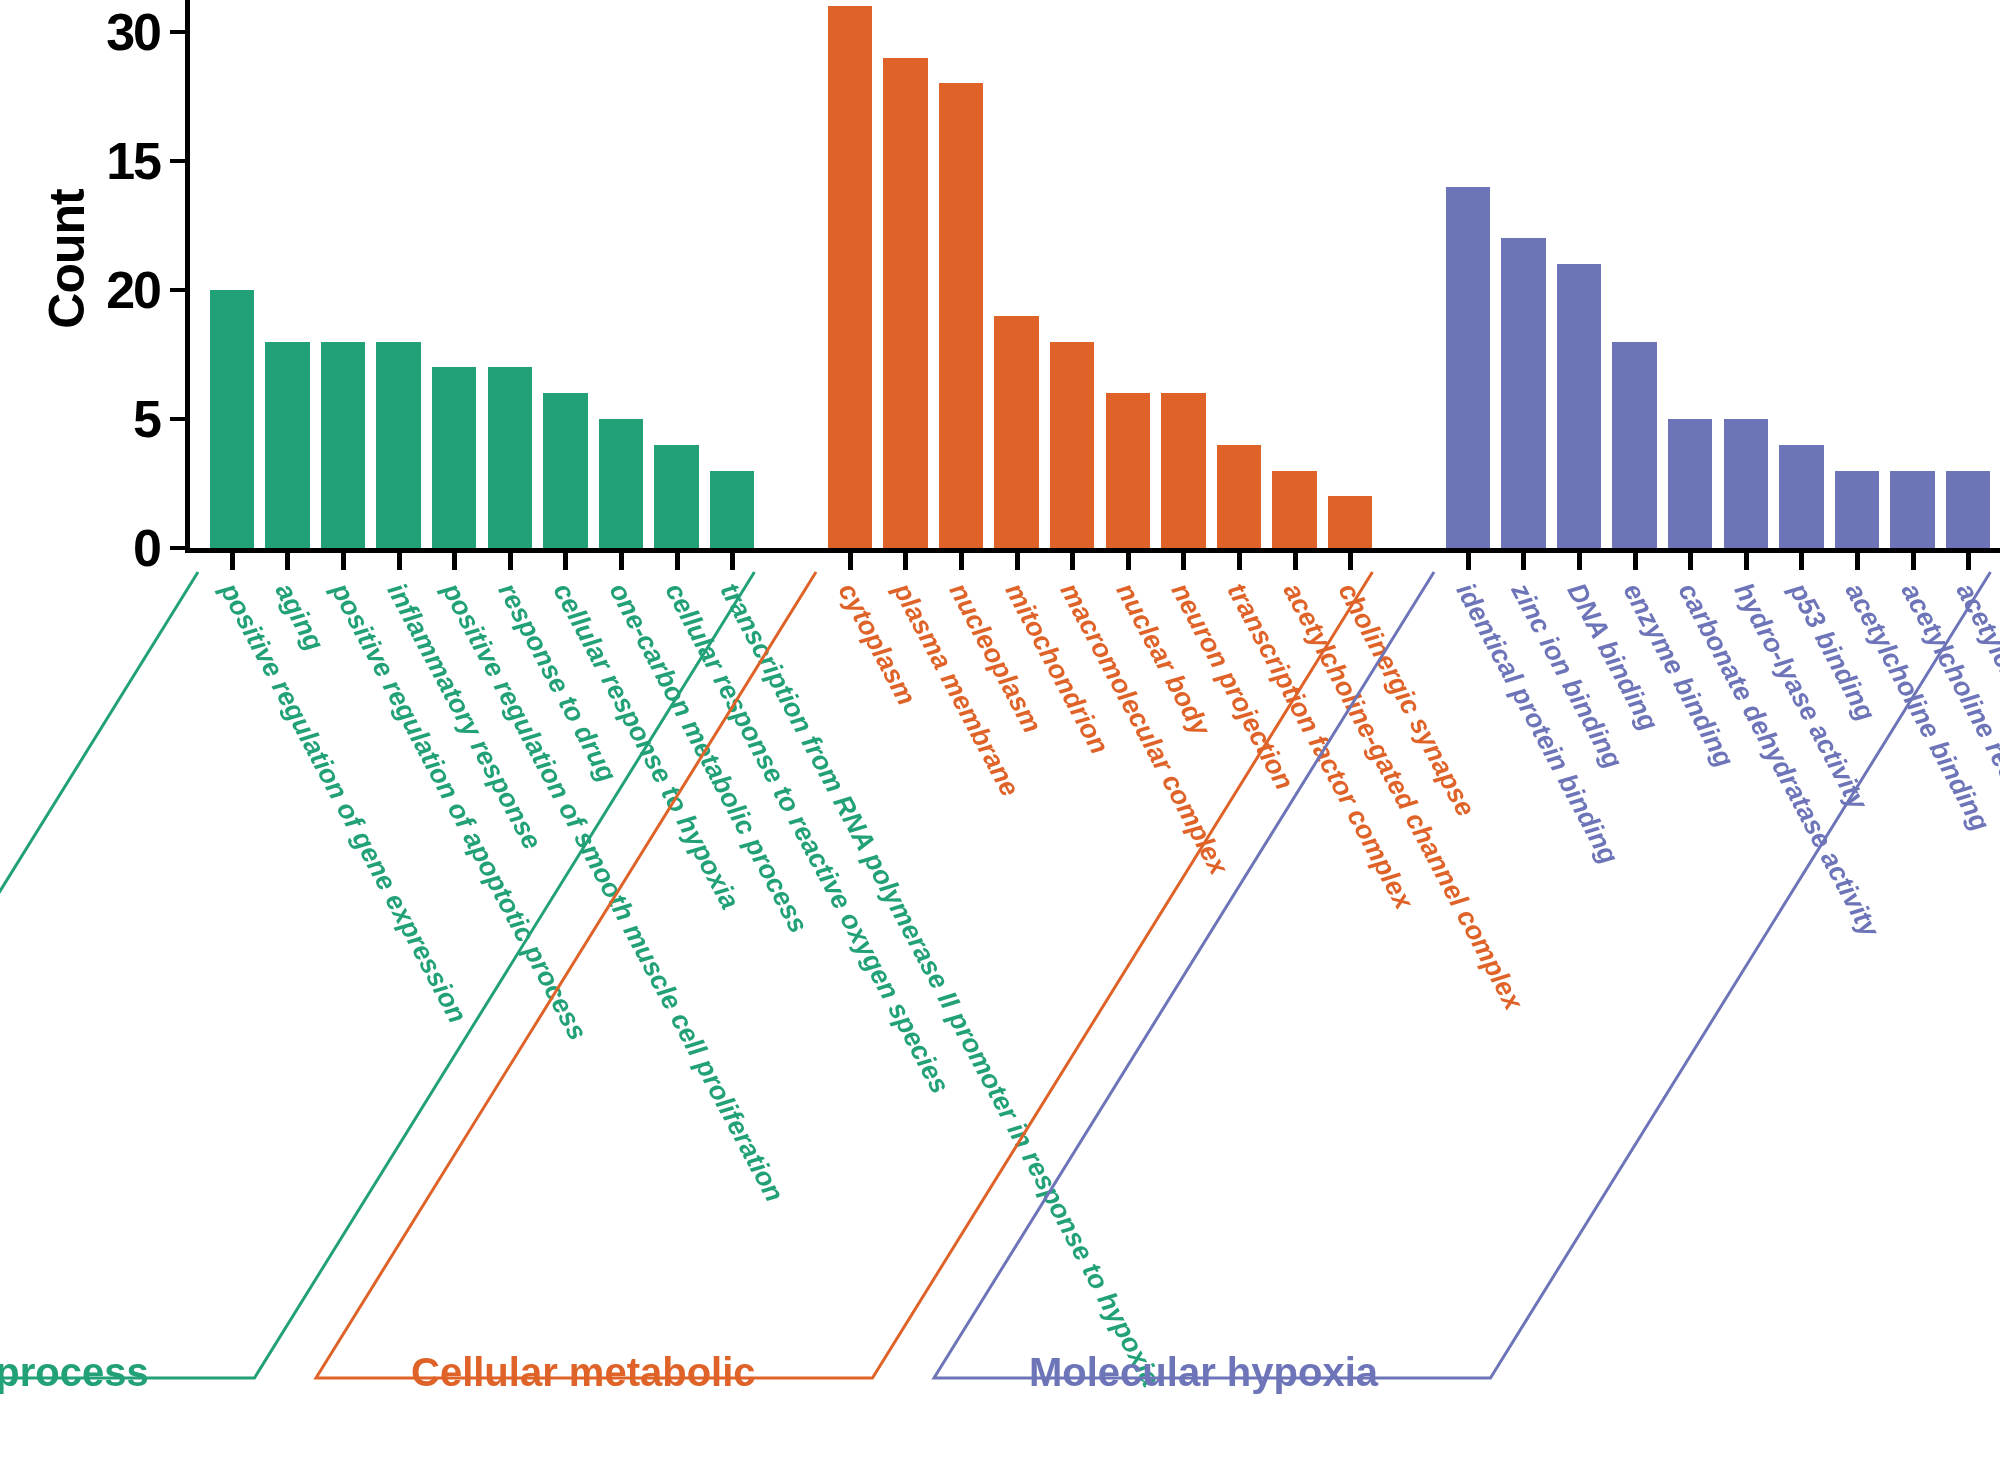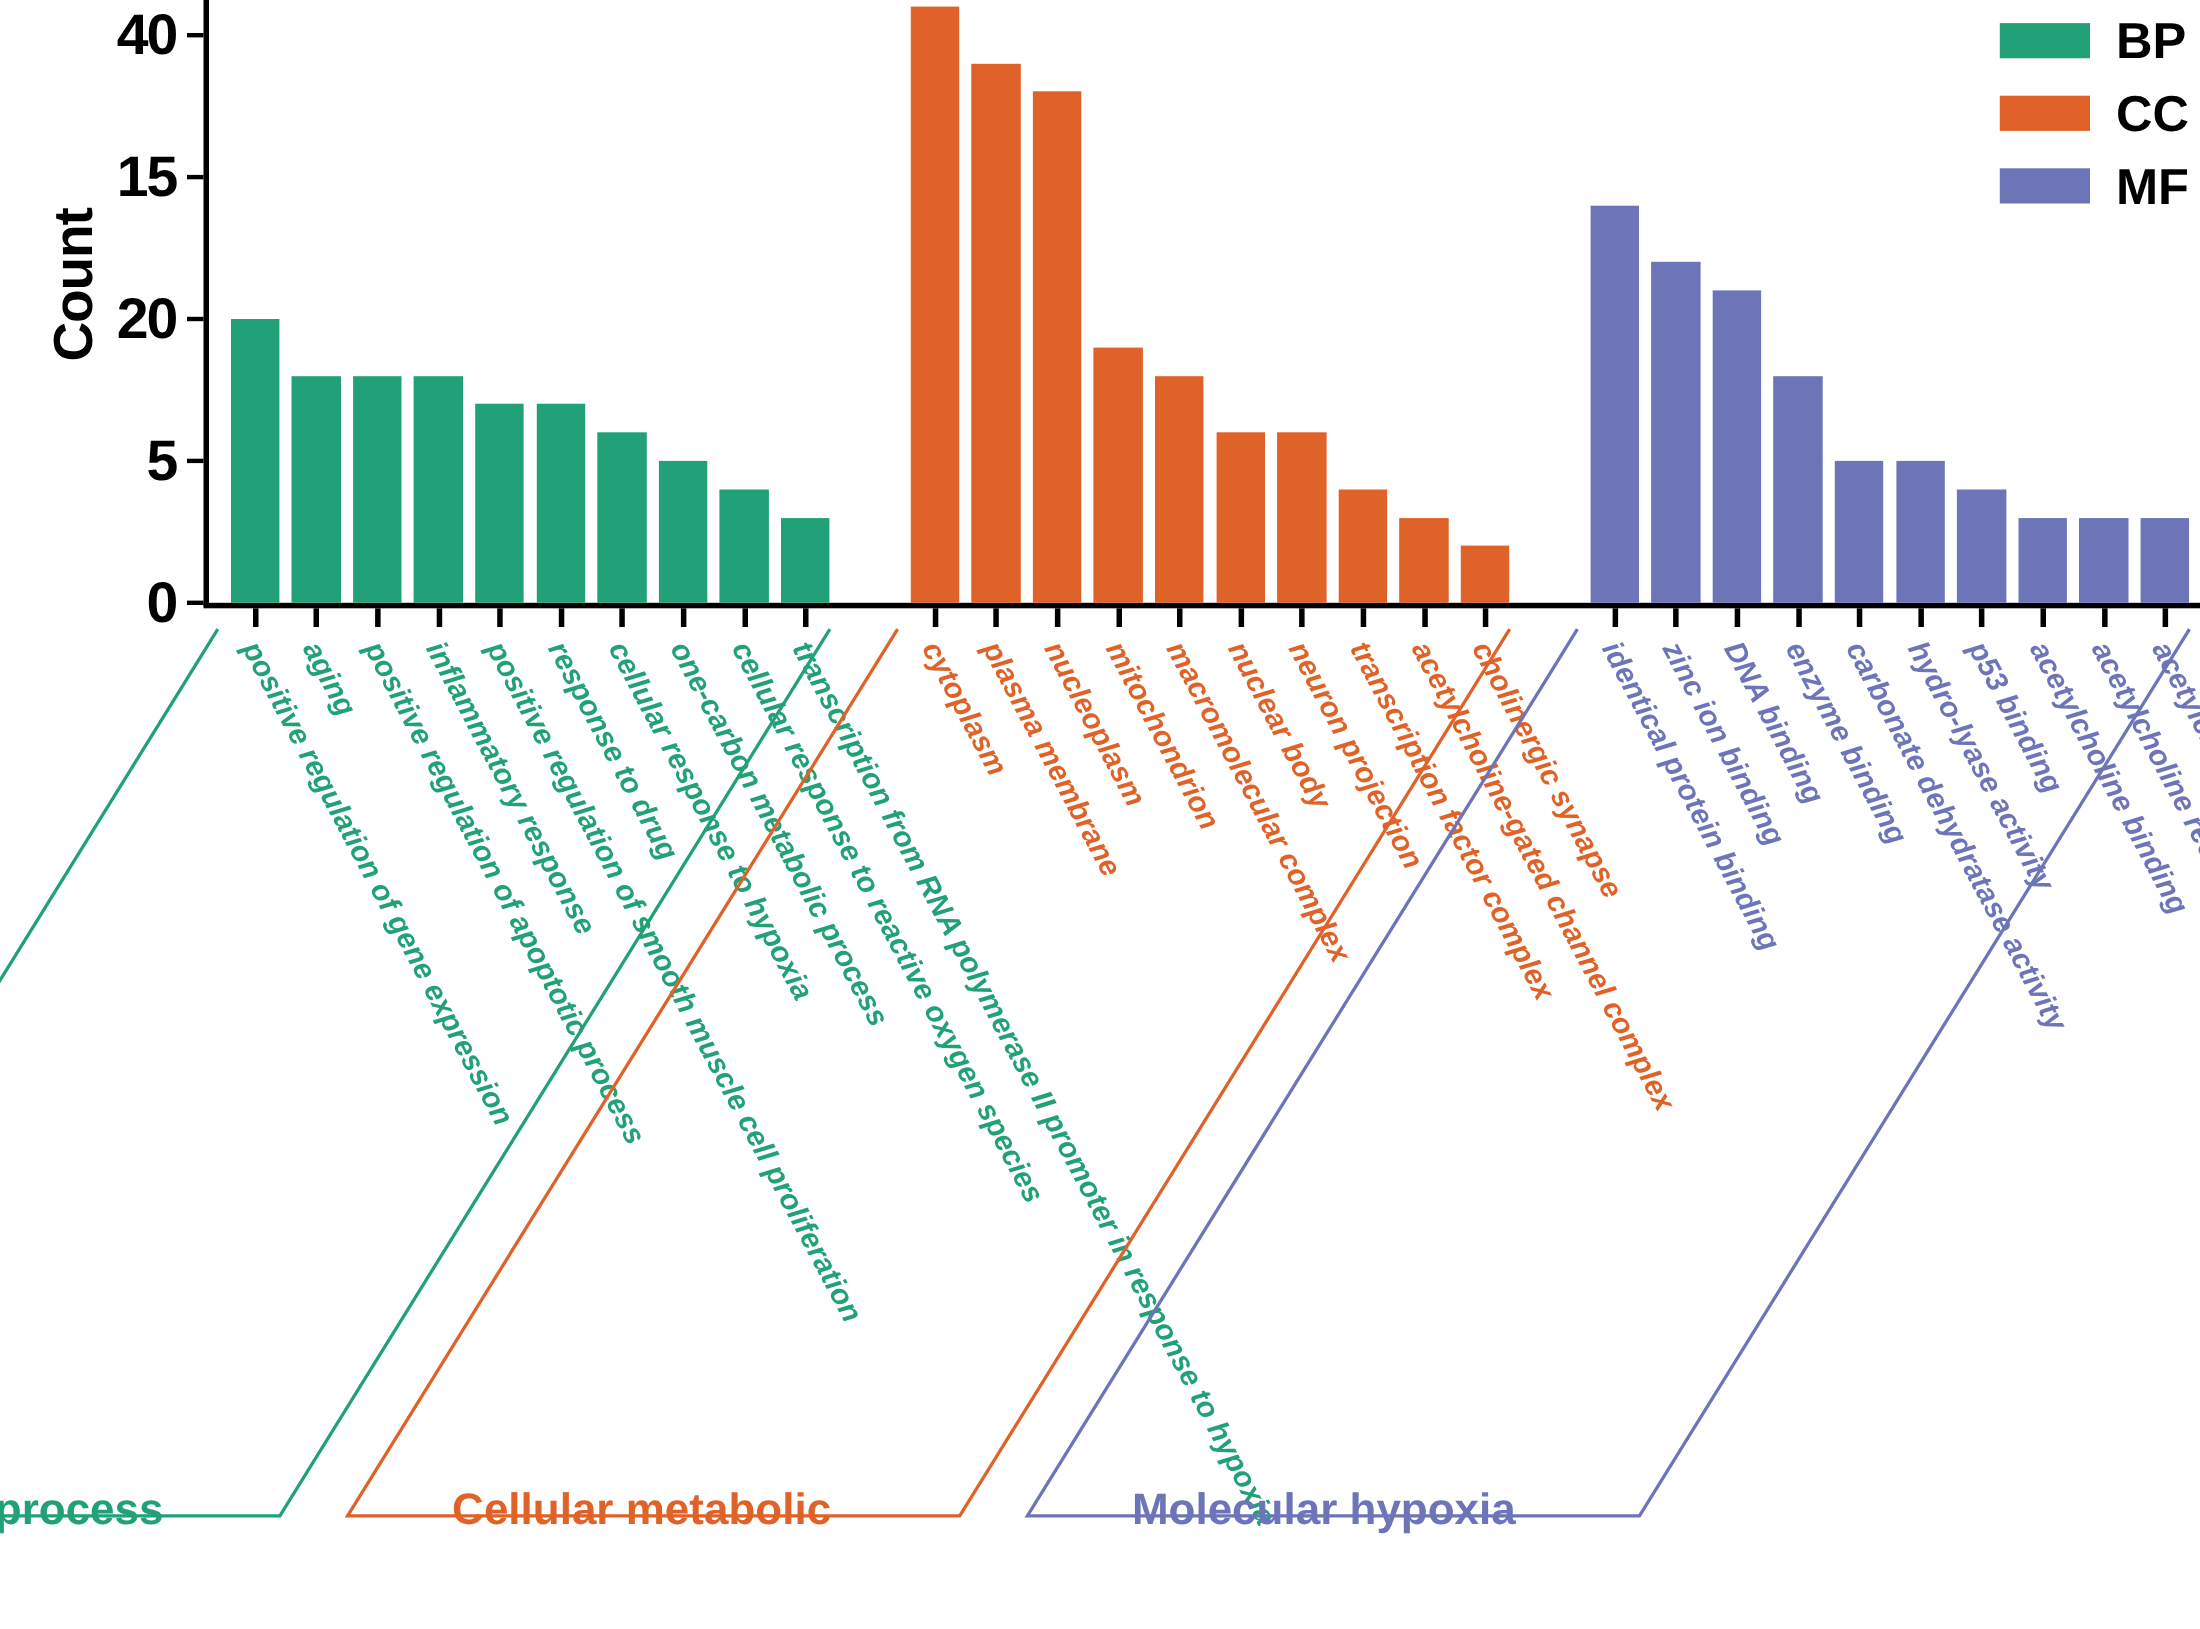--- a/index.html
+++ b/index.html
@@ -67,21 +67,21 @@
   <div id="yticks">
       <div class="y-tick" style="top: 546px;"></div>
       <div class="ylab-wrap" style="top: 518px; font: bold 52px &quot;Liberation Sans&quot;, sans-serif; color: rgb(0, 0, 0); letter-spacing: -2px;">0</div>
       <div class="y-tick" style="top: 416.952px;"></div>
       <div class="ylab-wrap" style="top: 388.952px; font: bold 52px &quot;Liberation Sans&quot;, sans-serif; color: rgb(0, 0, 0); letter-spacing: -2px;">5</div>
       <div class="y-tick" style="top: 287.905px;"></div>
       <div class="ylab-wrap" style="top: 259.905px; font: bold 52px &quot;Liberation Sans&quot;, sans-serif; color: rgb(0, 0, 0); letter-spacing: -2px;">20</div>
       <div class="y-tick" style="top: 158.857px;"></div>
       <div class="ylab-wrap" style="top: 130.857px; font: bold 52px &quot;Liberation Sans&quot;, sans-serif; color: rgb(0, 0, 0); letter-spacing: -2px;">15</div>
       <div class="y-tick" style="top: 29.8095px;"></div>
-      <div class="ylab-wrap" style="top: 1.80952px; font: bold 52px &quot;Liberation Sans&quot;, sans-serif; color: rgb(0, 0, 0); letter-spacing: -2px;">40</div>
+      <div class="ylab-wrap" style="top: 1.80952px; font: bold 52px &quot;Liberation Sans&quot;, sans-serif; color: rgb(0, 0, 0); letter-spacing: -2px;">30</div>
     </div>
   <div class="plot" id="plot">
       <div class="bar" title="positive regulation of gene expression: 10" style="left: 19.56px; width: 44.48px; height: 258.095px; background: rgb(34, 161, 121);"></div>
       <div class="bar" title="aging: 8" style="left: 75.16px; width: 44.48px; height: 206.476px; background: rgb(34, 161, 121);"></div>
       <div class="bar" title="positive regulation of apoptotic process: 8" style="left: 130.76px; width: 44.48px; height: 206.476px; background: rgb(34, 161, 121);"></div>
       <div class="bar" title="inflammatory response: 8" style="left: 186.36px; width: 44.48px; height: 206.476px; background: rgb(34, 161, 121);"></div>
       <div class="bar" title="positive regulation of smooth muscle cell proliferation: 7" style="left: 241.96px; width: 44.48px; height: 180.667px; background: rgb(34, 161, 121);"></div>
       <div class="bar" title="response to drug: 7" style="left: 297.56px; width: 44.48px; height: 180.667px; background: rgb(34, 161, 121);"></div>
       <div class="bar" title="cellular response to hypoxia: 6" style="left: 353.16px; width: 44.48px; height: 154.857px; background: rgb(34, 161, 121);"></div>
       <div class="bar" title="one-carbon metabolic process: 5" style="left: 408.76px; width: 44.48px; height: 129.048px; background: rgb(34, 161, 121);"></div>
@@ -186,28 +186,14 @@
       </div>
       <div class="group-label" style="color: rgb(223, 99, 40); left: 411px; top: 1350px;">Cellular metabolic</div>
       <div class="bracket" style="left: 0px; top: 0px; width: 2000px; height: 1481px; pointer-events: none;">
         <svg width="2000" height="1481" style="position: absolute; left: 0px; top: 0px;">
           <path d="M 1990.4399999999991 572 L 1490.4399999999991 1378 L 934 1378 L 1434 572" fill="none" stroke="#6d75b8" stroke-width="3"></path>
         </svg>
       </div>
       <div class="group-label" style="color: rgb(109, 117, 184); left: 1029px; top: 1350px;">Molecular hypoxia</div>
     </div>
 
-  <div class="legend" id="legend">
-      <div class="legend-row">
-        <div class="legend-swatch" style="background: rgb(34, 161, 121);"></div>
-        <div class="legend-text">BP</div>
-      </div>
-      <div class="legend-row">
-        <div class="legend-swatch" style="background: rgb(223, 99, 40);"></div>
-        <div class="legend-text">CC</div>
-      </div>
-      <div class="legend-row">
-        <div class="legend-swatch" style="background: rgb(109, 117, 184);"></div>
-        <div class="legend-text">MF</div>
-      </div>
-    </div>
 
 </div>
 
 </body></html>

